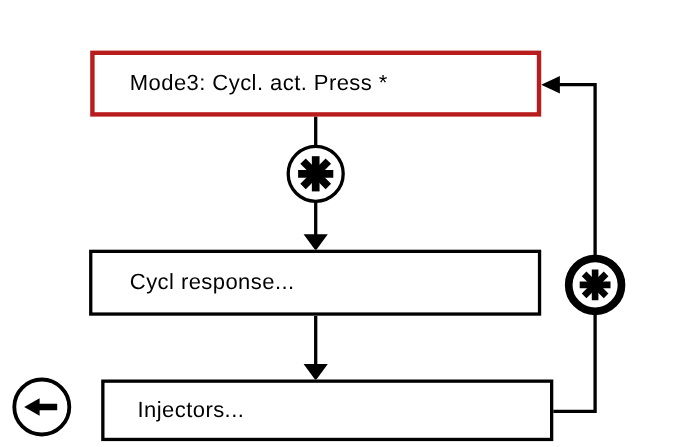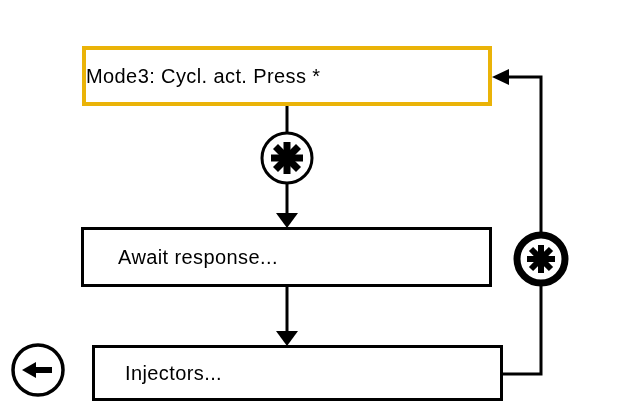--- a/index.html
+++ b/index.html
@@ -27,21 +27,22 @@
     display: flex;
     align-items: center;
     color: #000000;
     font-size: 20px;
     letter-spacing: 0.4px;
     white-space: nowrap;
   }
   .node-mode3 {
     left: 82px; top: 46px;
     width: 410px; height: 60px;
-    border: 4px solid #eab308;
+    border: 4px solid #b91c1c;
+    padding-left: 32px;
   }
   .node-await {
     left: 81px; top: 227px;
     width: 411px; height: 60px;
     border: 3px solid #000000;
     padding-left: 34px;
   }
   .node-injectors {
     left: 92px; top: 345px;
     width: 411px; height: 56px;
@@ -92,20 +93,20 @@
       <line x1="52" y1="370" x2="34" y2="370" stroke="#000" stroke-width="6"></line>
       <polygon points="22,370 36,362 36,378" fill="#000"></polygon>
     </g>
   </svg>
 
   <div class="node node-mode3">
     <span>Mode3: Cycl. act. Press *</span>
   </div>
 
   <div class="node node-await">
-    <span>Await response...</span>
+    <span>Cycl response...</span>
   </div>
 
   <div class="node node-injectors">
     <span>Injectors...</span>
   </div>
 
 </div>
 
 </body></html>

